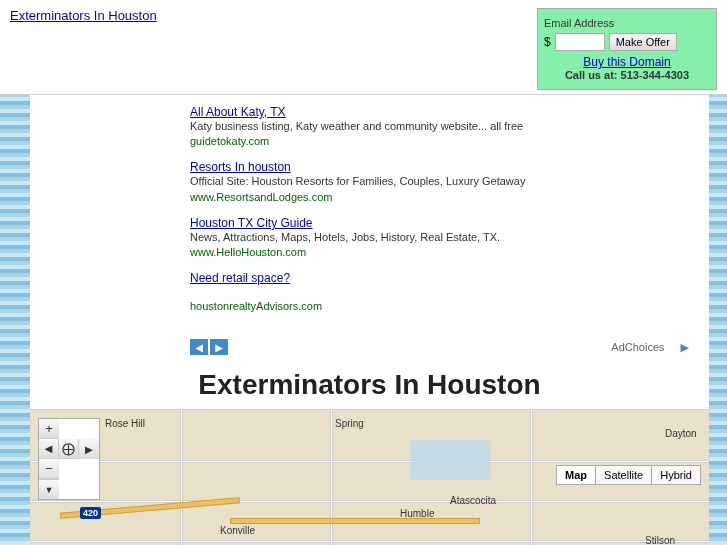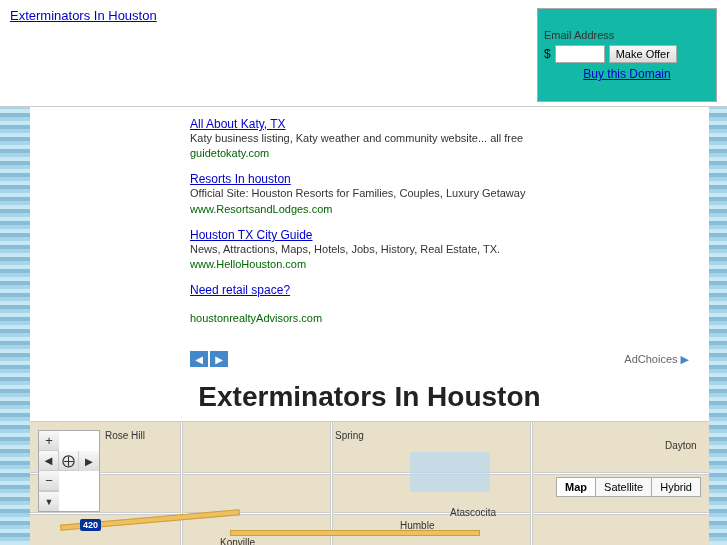--- a/index.html
+++ b/index.html
@@ -15,22 +15,22 @@
       background: #fff;
     }
     #site-title-link {
       color: #00c;
       text-decoration: underline;
       font-size: 13px;
       cursor: pointer;
     }
     #domain-box {
       border: 1px solid #aaa;
-      padding: 20px 6px;
-      background: #14b8a6;
+      padding: 8px 6px;
+      background: #86efac;
       font-size: 11px;
       min-width: 180px;
     }
     #domain-box .email-label {
       font-size: 11px;
       color: #333;
       margin-bottom: 4px;
     }
     #domain-box .offer-row {
       display: flex;
@@ -151,21 +151,21 @@
       cursor: pointer;
       display: flex;
       align-items: center;
       justify-content: center;
     }
     #adchoices-label {
       font-size: 11px;
       color: #666;
       display: flex;
       align-items: flex-start;
-      gap: 3px;
+      gap: 16px;
     }
     .adchoices-icon {
       color: #4488cc;
       font-size: 11px;
     }
 
     
     #page-heading {
       text-align: center;
       font-size: 28px;
@@ -269,20 +269,21 @@
 <div id="top-bar">
   <a id="site-title-link">Exterminators In Houston</a>
   <div id="domain-box">
     <div class="email-label">Email Address</div>
     <div class="offer-row">
       <span class="dollar-sign">$</span>
       <input id="offer-input" type="text" style="">
       <button id="make-offer-btn">Make Offer</button>
     </div>
     <a id="buy-domain-link">Buy this Domain</a>
+    <div id="call-us">Call us at: 513-344-4303</div>
   </div>
 </div>
 
 <div id="main">
   <div id="left-sidebar"></div>
   <div id="center-content">
 
     <div id="ads-section">
 
     <div class="ad-item">

